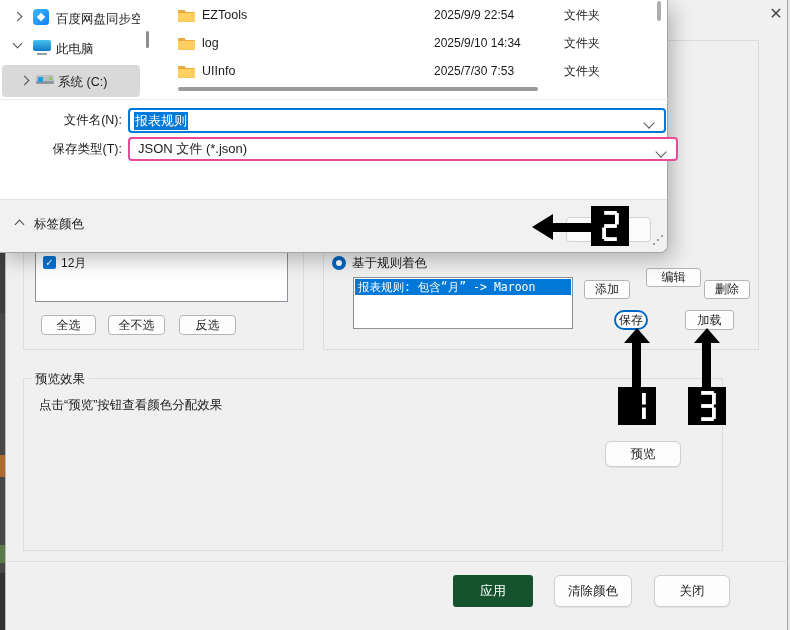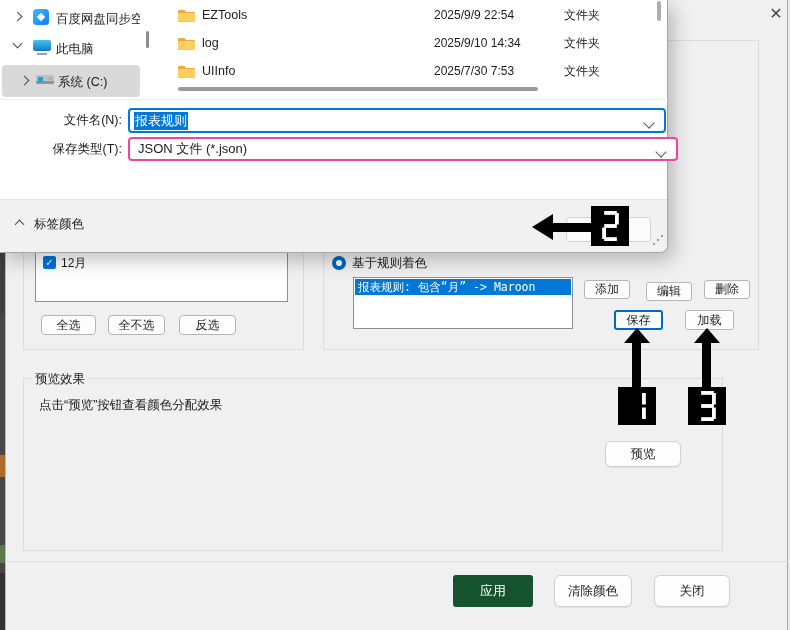--- a/index.html
+++ b/index.html
@@ -86,23 +86,23 @@
   <div class="abs btn" style="left:173px;top:315px;width:57px;height:20px;">反选</div>
 
   <div class="abs radio" style="left:326px;top:256px;"></div>
   <div class="abs txt" style="left:346px;top:255px;font-size:12.5px;">基于规则着色</div>
 
   <div class="abs listbox" style="left:347px;top:277px;width:220px;height:52px;">
     <div class="sel-item" style="margin:1px;">报表规则: 包含“月” -&gt; Maroon</div>
   </div>
 
   <div class="abs btn sm" style="left:578px;top:280px;width:46px;height:19px;">添加</div>
-  <div class="abs btn sm" style="left:640px;top:282px;width:46px;height:19px;">编辑</div>
+  <div class="abs btn sm" style="left:640px;top:268px;width:55px;height:19px;">编辑</div>
   <div class="abs btn sm" style="left:698px;top:280px;width:46px;height:19px;">删除</div>
-  <div class="abs btn sm focus-blue" style="left:608px;top:310px;width:49px;height:20px;">保存</div>
+  <div class="abs btn sm focus-blue" style="left:608px;top:310px;width:34px;height:20px;border-radius:10px;">保存</div>
   <div class="abs btn sm" style="left:679px;top:310px;width:49px;height:20px;">加载</div>
 
   <div class="abs groupbox" style="left:17px;top:378px;width:700px;height:173px;background:transparent;"></div>
   <div class="abs txt group-label" style="left:25px;top:371px;">预览效果</div>
   <div class="abs txt" style="left:33px;top:397px;font-size:12.5px;">点击“预览”按钮查看颜色分配效果</div>
 
 
   <div class="abs btn light" style="left:599px;top:441px;width:76px;height:26px;font-size:12.5px;">预览</div>
 
   <div class="abs" style="left:1px;top:561px;width:781px;height:1px;background:#e0e0e0;"></div>

